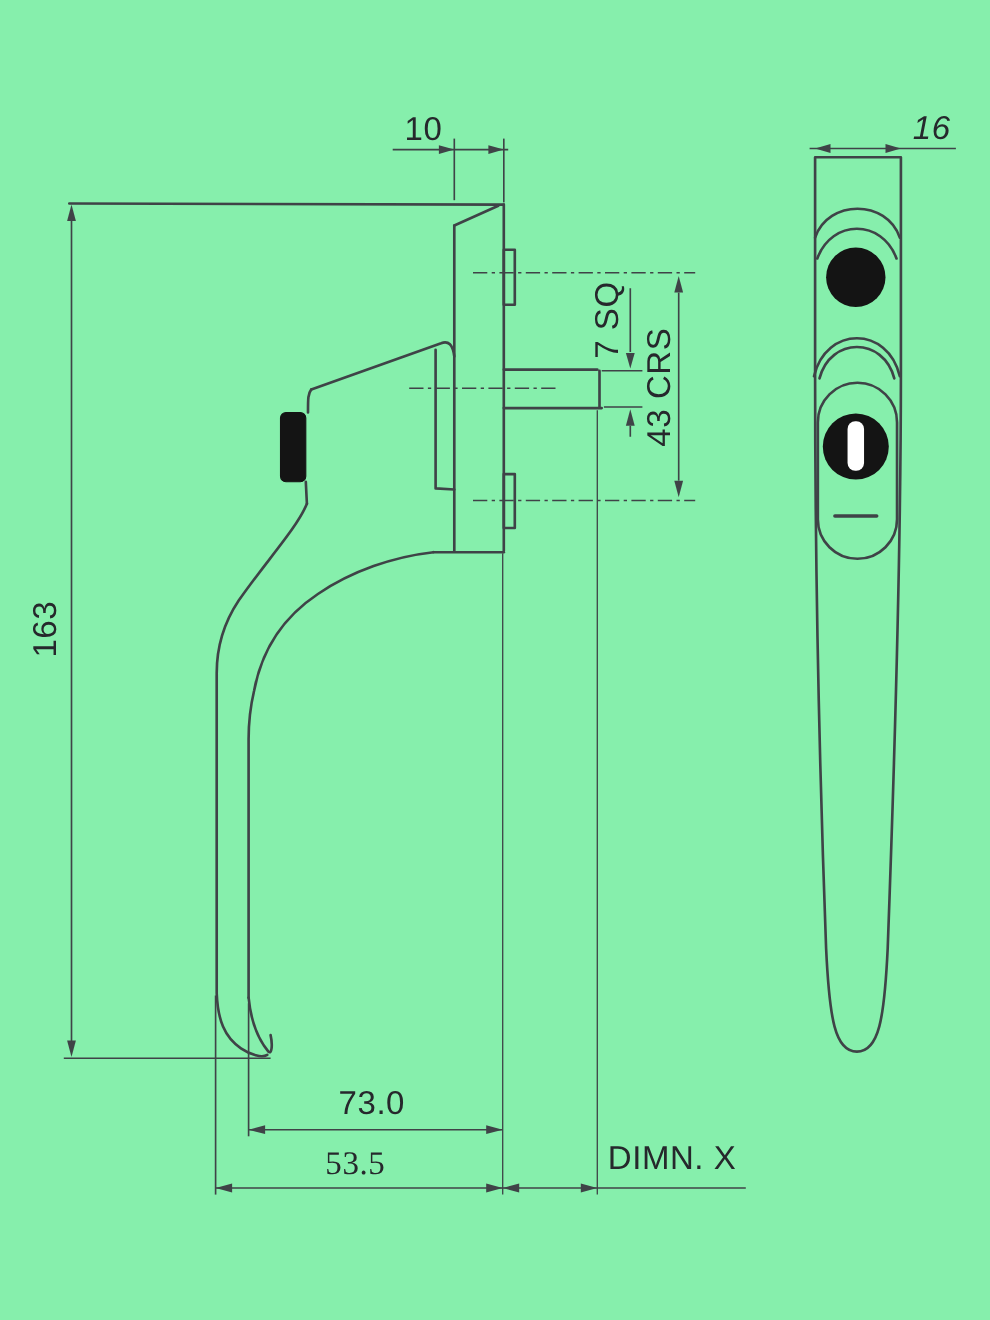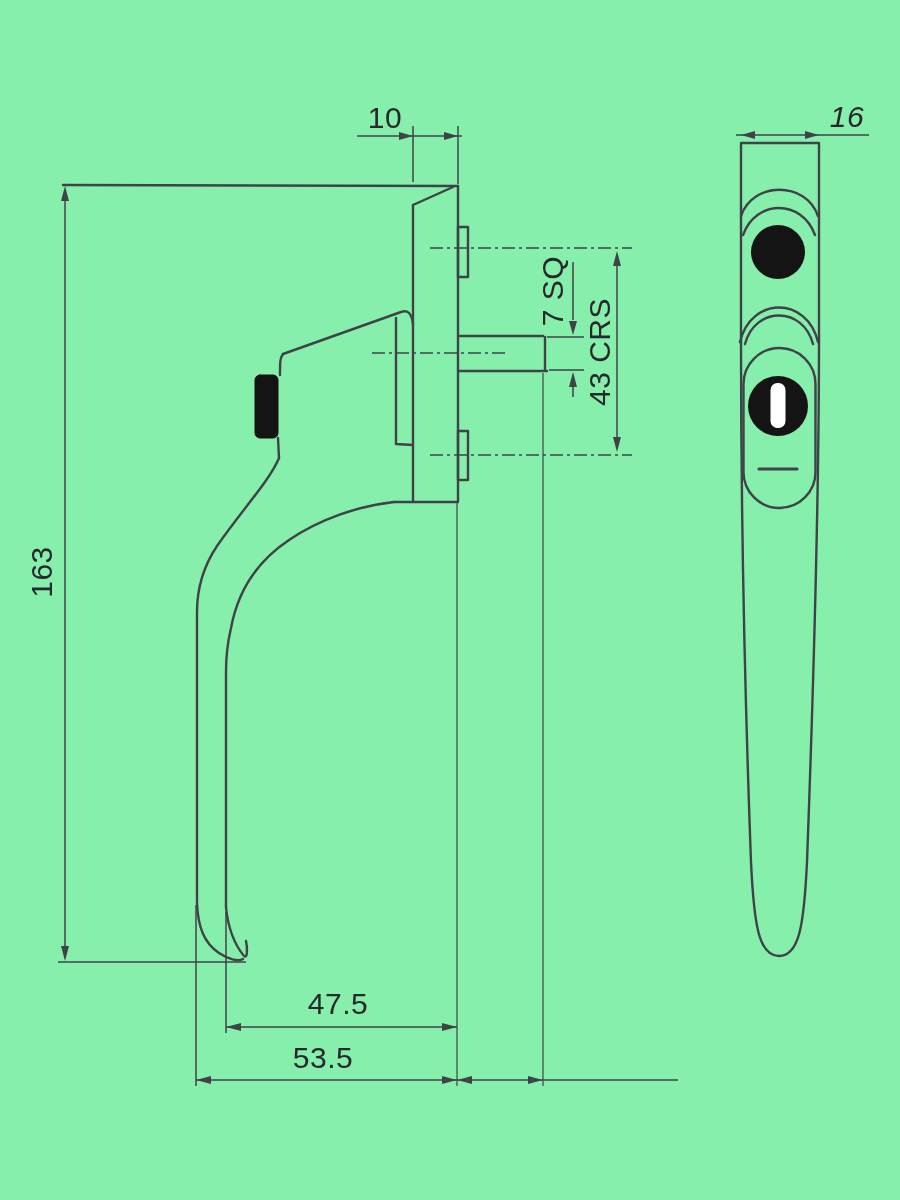--- a/index.html
+++ b/index.html
@@ -34,21 +34,21 @@
   }
   .rot {
     transform: rotate(-90deg);
   }
   #lbl-10    { left: 357px; top: 103px; width: 56px; }
   #lbl-16    { left: 818px; top: 102px; width: 58px; font-style: italic; }
   #lbl-163   { left: -8px;  top: 557px; width: 100px; }
   #lbl-7sq   { left: 503px; top: 276px; width: 100px; }
   #lbl-43crs { left: 535px; top: 337px; width: 130px; }
   #lbl-475   { left: 293px; top: 989px; width: 90px; }
-  #lbl-535   { left: 278px; top: 1043px; width: 90px; }
+  #lbl-535   { left: 278px; top: 1043px; width: 90px; font-family: Liberation Serif, serif; }
   #lbl-dimnx { left: 536px; top: 1039px; width: 150px; }
 </style>
 </head>
 <body>
 
 <div class="stage">
 
   <svg width="900" height="1200" viewBox="0 0 900 1200">
 
     <g stroke="#3f4347" stroke-width="2.4" fill="none" stroke-linecap="round" stroke-linejoin="round">
@@ -155,17 +155,18 @@
   <div id="lbl-10" class="dim-label">10</div>
 
   <div id="lbl-16" class="dim-label">16</div>
 
   <div id="lbl-163" class="dim-label rot">163</div>
 
   <div id="lbl-7sq" class="dim-label rot">7 SQ</div>
 
   <div id="lbl-43crs" class="dim-label rot">43 CRS</div>
 
-  <div id="lbl-475" class="dim-label">47.5</div>
+  <div id="lbl-475" class="dim-label">73.0</div>
 
   <div id="lbl-535" class="dim-label">53.5</div>
 
+  <div id="lbl-dimnx" class="dim-label">DIMN. X</div>
 </div>
 
 </body></html>

